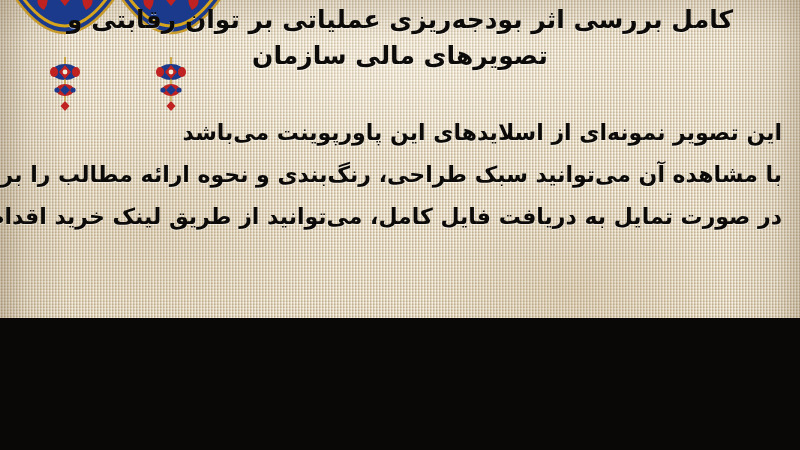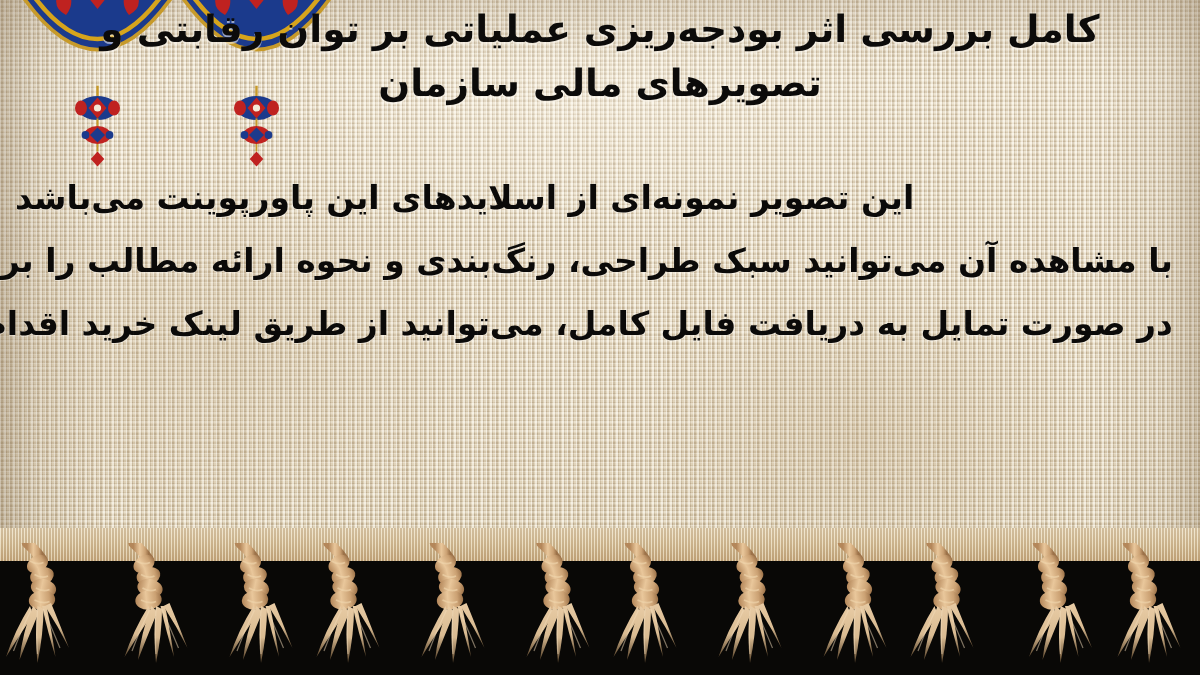--- a/index.html
+++ b/index.html
@@ -2,21 +2,21 @@
 <html lang="fa" dir="rtl"><head>
 <meta charset="utf-8">
 <style>
   html,body{margin:0;padding:0;}
   body{
     width:800px;height:450px;overflow:hidden;
     background:#0a0806;
     font-family:"DejaVu Sans","Liberation Sans",sans-serif;
   }
   .slide{
-    position:relative;width:800px;height:450px;overflow:hidden;
+    position:relative;width:800px;height:318px;overflow:hidden;
     background:#090806;
   }
 
   
   .canvas-panel{
     position:absolute;left:0;top:0;width:800px;height:372px;
     background-color:#e7dcc6;
     background-image:
       
       radial-gradient(ellipse 220px 150px at 72% 78%, rgba(176,150,110,.22), rgba(176,150,110,0) 70%),
@@ -68,21 +68,21 @@
     color:#0c0b0a;
     font-size:25px;line-height:36px;font-weight:700;
     letter-spacing:0px;
     text-shadow:0 1px 0 rgba(255,252,244,.55);
   }
   .title .ln{display:block;}
 
   .body-text{
     position:absolute;top:112px;left:0;width:800px;
     box-sizing:border-box;padding:0 18px 0 10px;
-    text-align:left;
+    text-align:right;
     color:#0b0a09;
     font-size:22px;line-height:42px;font-weight:700;
     text-shadow:0 1px 0 rgba(255,252,244,.5);
   }
   .body-text .ln{display:block;white-space:nowrap;}
 
   
   .fringe{
     position:absolute;left:0;top:362px;width:800px;height:88px;
   }

